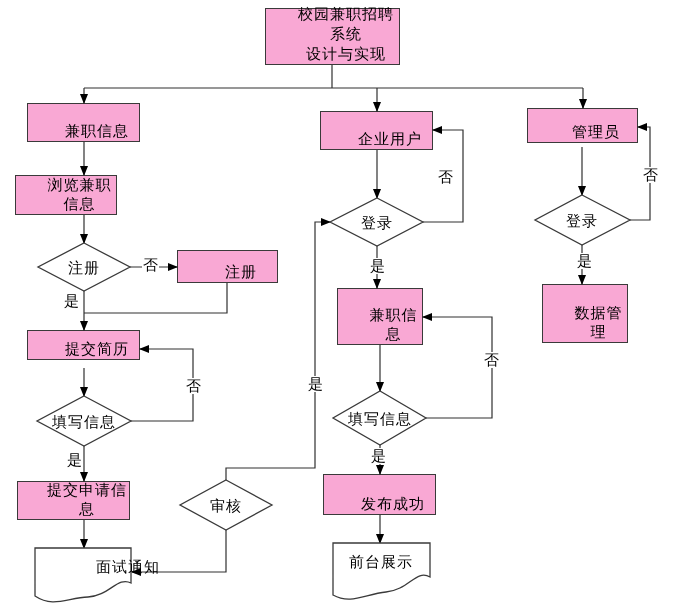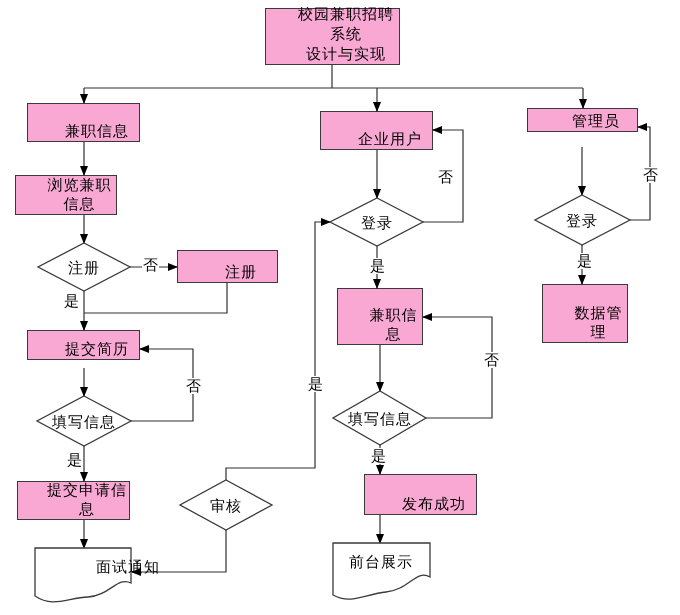--- a/index.html
+++ b/index.html
@@ -44,23 +44,23 @@
   <div class="node" style="left:177px; top:250px; width:101px; height:33px;">注册</div>
 
   <div class="node" style="left:27px; top:330px; width:113px; height:30px;">提交简历</div>
 
   <div class="node" style="left:17px; top:481px; width:113px; height:39px;">提交申请信息</div>
 
   <div class="node" style="left:320px; top:111px; width:113px; height:39px;">企业用户</div>
 
   <div class="node" style="left:337px; top:288px; width:86px; height:57px;">兼职信息</div>
 
-  <div class="node" style="left:323px; top:474px; width:113px; height:41px;margin-left:41px;">发布成功</div>
+  <div class="node" style="left:323px; top:474px; width:113px; height:41px;">发布成功</div>
 
-  <div class="node" style="left:527px; top:108px; width:111px; height:24px;">管理员</div>
+  <div class="node" style="left:527px; top:108px; width:111px; height:35px;">管理员</div>
 
   <div class="node" style="left:542px; top:284px; width:86px; height:59px;">数据管理</div>
 
   <svg class="layer" width="680" height="615" viewBox="0 0 680 615">
     <defs>
       <marker id="arrow" markerUnits="userSpaceOnUse" markerWidth="10" markerHeight="8" refX="9" refY="4" orient="auto">
         <path d="M0,0 L10,4 L0,8 Z" fill="#000"></path>
       </marker>
     </defs>
 

